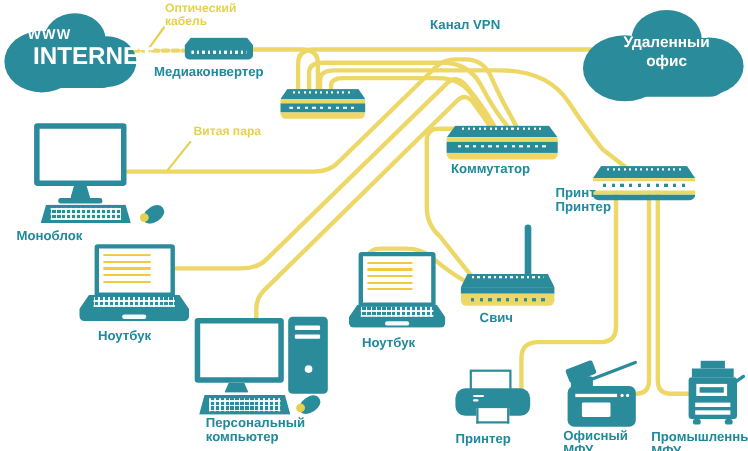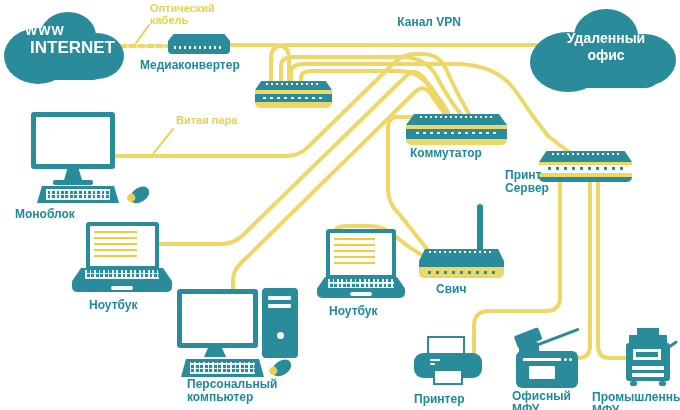--- a/index.html
+++ b/index.html
@@ -104,35 +104,35 @@
   </svg>
 
   <div class="cloud" style="left:2px;top:6px;width:124px;height:84px">
     <svg width="124" height="84" viewBox="0 0 124 84" fill="#2A8B9B">
       <ellipse cx="36" cy="50" rx="34" ry="28"></ellipse>
       <ellipse cx="66" cy="30" rx="28" ry="24"></ellipse>
       <ellipse cx="95" cy="50" rx="27" ry="23"></ellipse>
       <rect x="12" y="44" width="94" height="30" rx="15"></rect>
     </svg>
     <div class="cl-txt" style="left:23px;top:17px;font-size:13px;letter-spacing:1px">WWW</div>
-    <div class="cl-txt" style="left:28px;top:32px;font-size:17px">INTERNET</div>
+    <div class="cl-txt" style="left:28px;top:32px;font-size:22px">INTERNET</div>
   </div>
 
   <div class="cloud" style="left:526px;top:4px;width:152px;height:100px">
     <svg width="152" height="100" viewBox="0 0 152 100" fill="#2A8B9B">
       <ellipse cx="42" cy="58" rx="38" ry="30"></ellipse>
       <ellipse cx="80" cy="32" rx="32" ry="27"></ellipse>
       <ellipse cx="118" cy="56" rx="32" ry="26"></ellipse>
       <rect x="16" y="50" width="120" height="34" rx="17"></rect>
     </svg>
     <div class="cl-txt" style="left:30px;top:26px;width:100px;font-size:14px;line-height:17px">Удаленный офис</div>
   </div>
 
   <div class="lbl ylbl" style="left:150px;top:2px;width:76px">Оптический кабель</div>
-  <div class="lbl" style="left:391px;top:16px;width:70px;white-space:nowrap;text-align:right">Канал VPN</div>
+  <div class="lbl" style="left:391px;top:16px;width:70px;white-space:nowrap;text-align:left">Канал VPN</div>
   <div class="lbl ylbl" style="left:176px;top:114px;width:70px">Витая пара</div>
 
   <div class="dev mc" style="left:168px;top:34px;width:62px">
     <div class="mc-trap"></div>
     <div class="mc-body">
       <div class="mc-dots"></div>
     </div>
   </div>
   <div class="lbl" style="left:140px;top:59px;width:120px">Медиаконвертер</div>
 
@@ -163,21 +163,21 @@
     <div class="nd-trap" style="height:11px">
         <div class="nd-dots"></div>
       </div>
     <div class="nd-y" style="height:3px"></div>
     <div class="nd-band">
         <div class="nd-ports"></div>
       </div>
     <div class="nd-bot"></div>
     <div class="nd-base"></div>
   </div>
-  <div class="lbl left" style="left:505px;top:169px;width:50px">Принт Сервер</div>
+  <div class="lbl left" style="left:505px;top:169px;width:50px">Принт Принтер</div>
 
   <div class="monitor dev" style="left:31px;top:112px;width:74px;height:47px"></div>
   <div class="stand dev" style="left:64px;top:169px;width:18px;height:11px"></div>
   <div class="mbase dev" style="left:53px;top:180px;width:40px;height:5px"></div>
   <div class="kbd dev" style="left:37px;top:186px;width:82px;height:17px"></div>
   <div class="mouse dev" style="left:129px;top:188px"></div>
   <div class="lbl" style="left:15px;top:208px;width:80px">Моноблок</div>
 
   <div class="lap-screen dev" style="left:86px;top:222px;width:65px;height:40px">
     <div class="lap-lines"></div>

